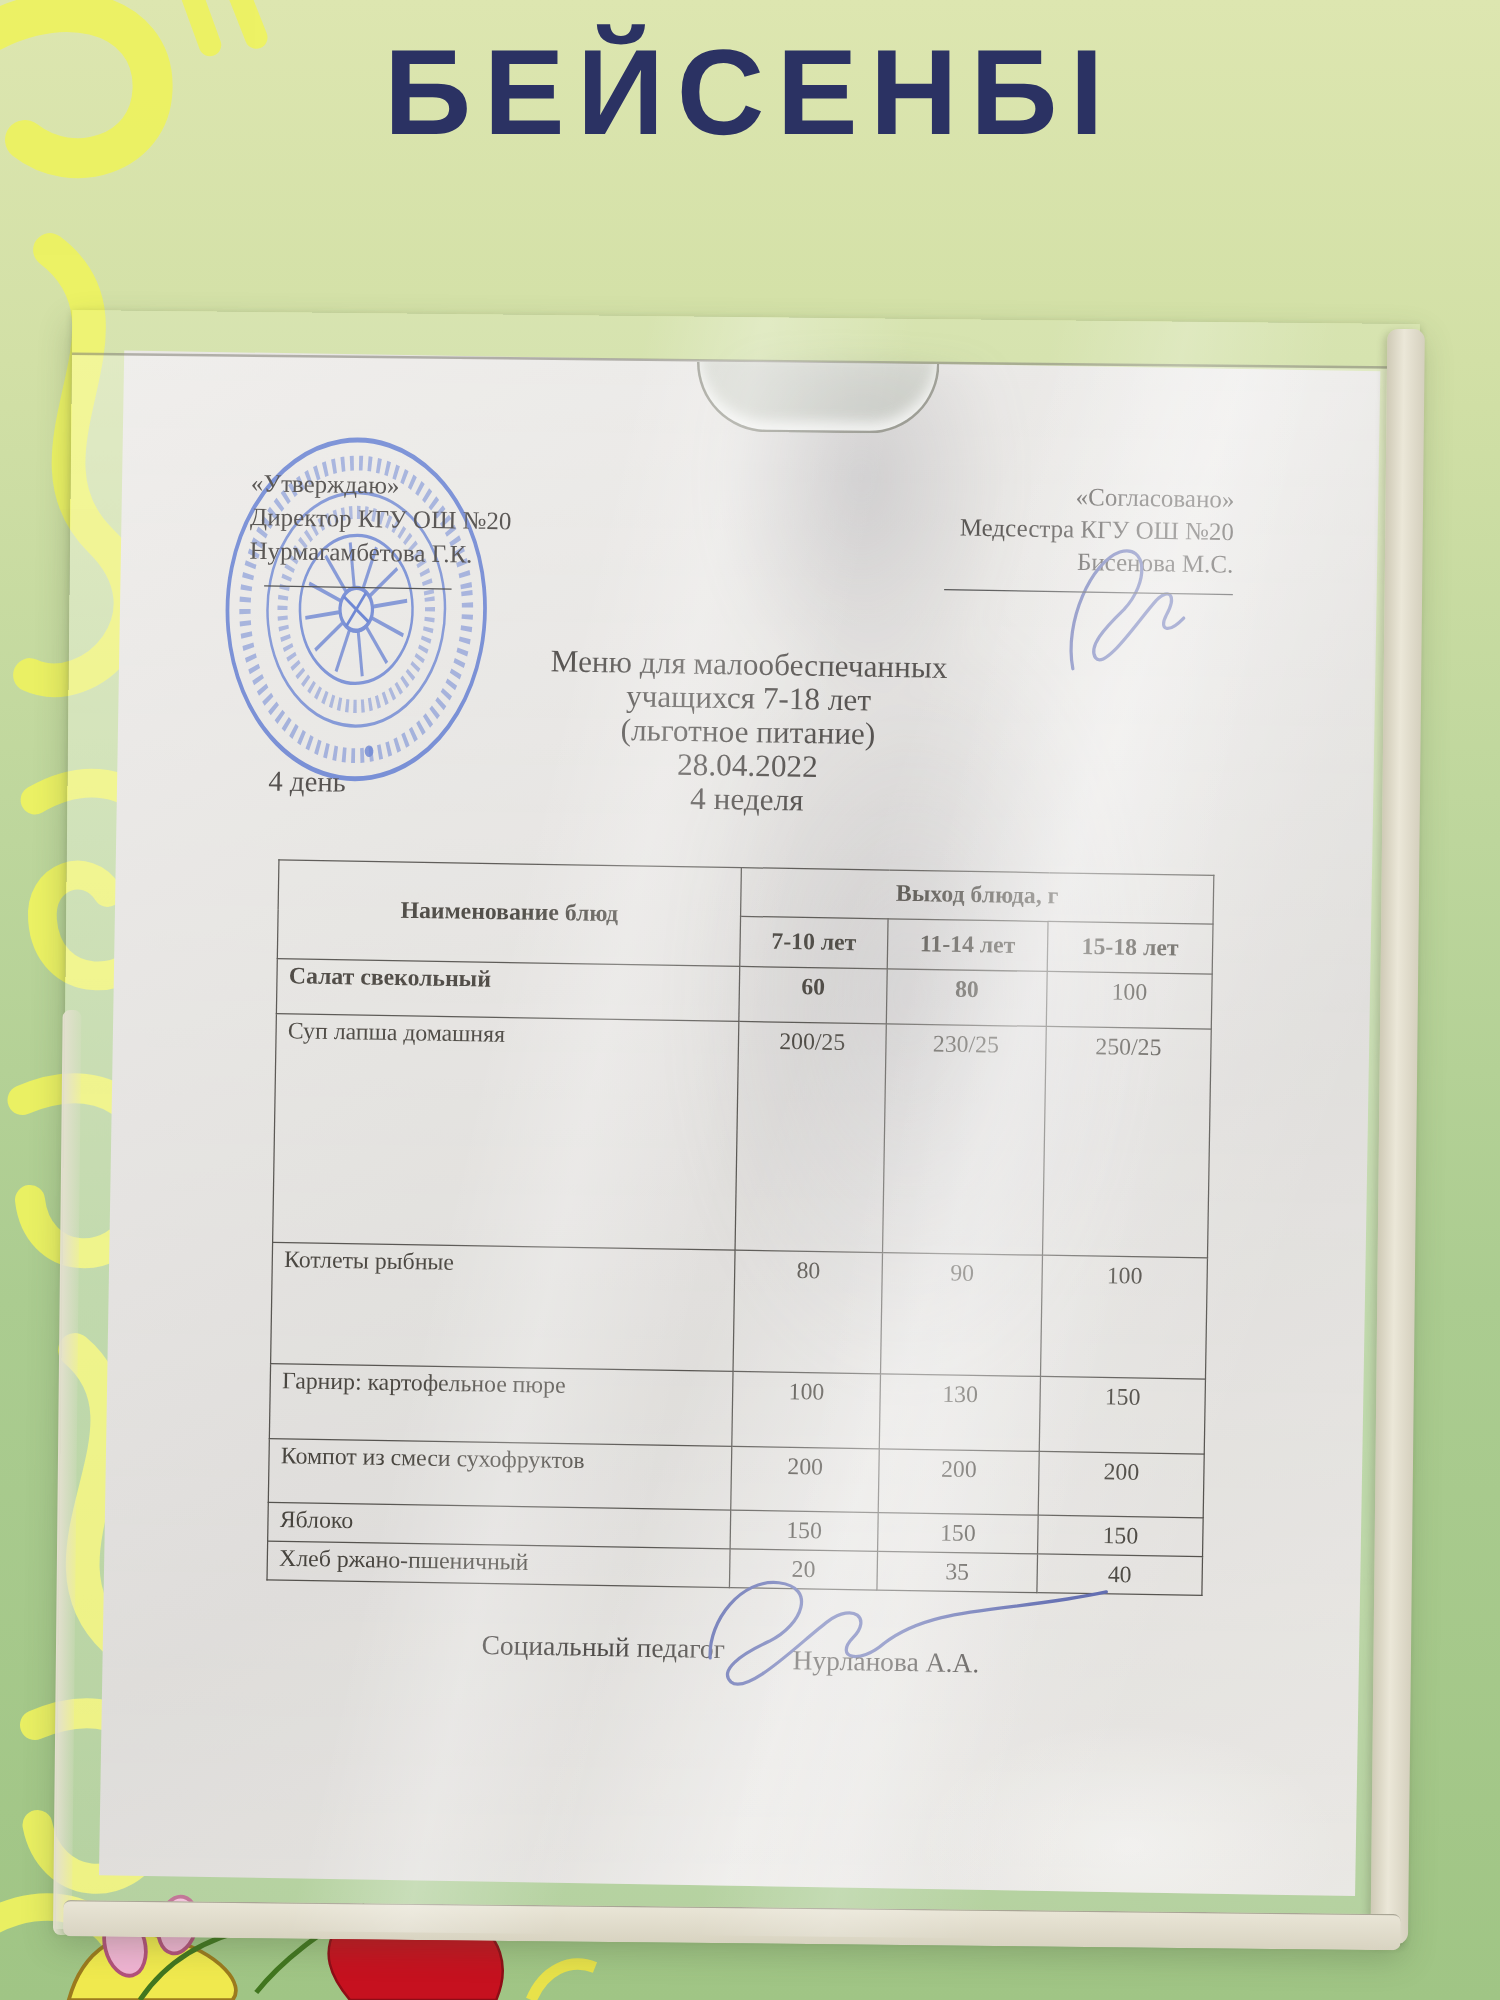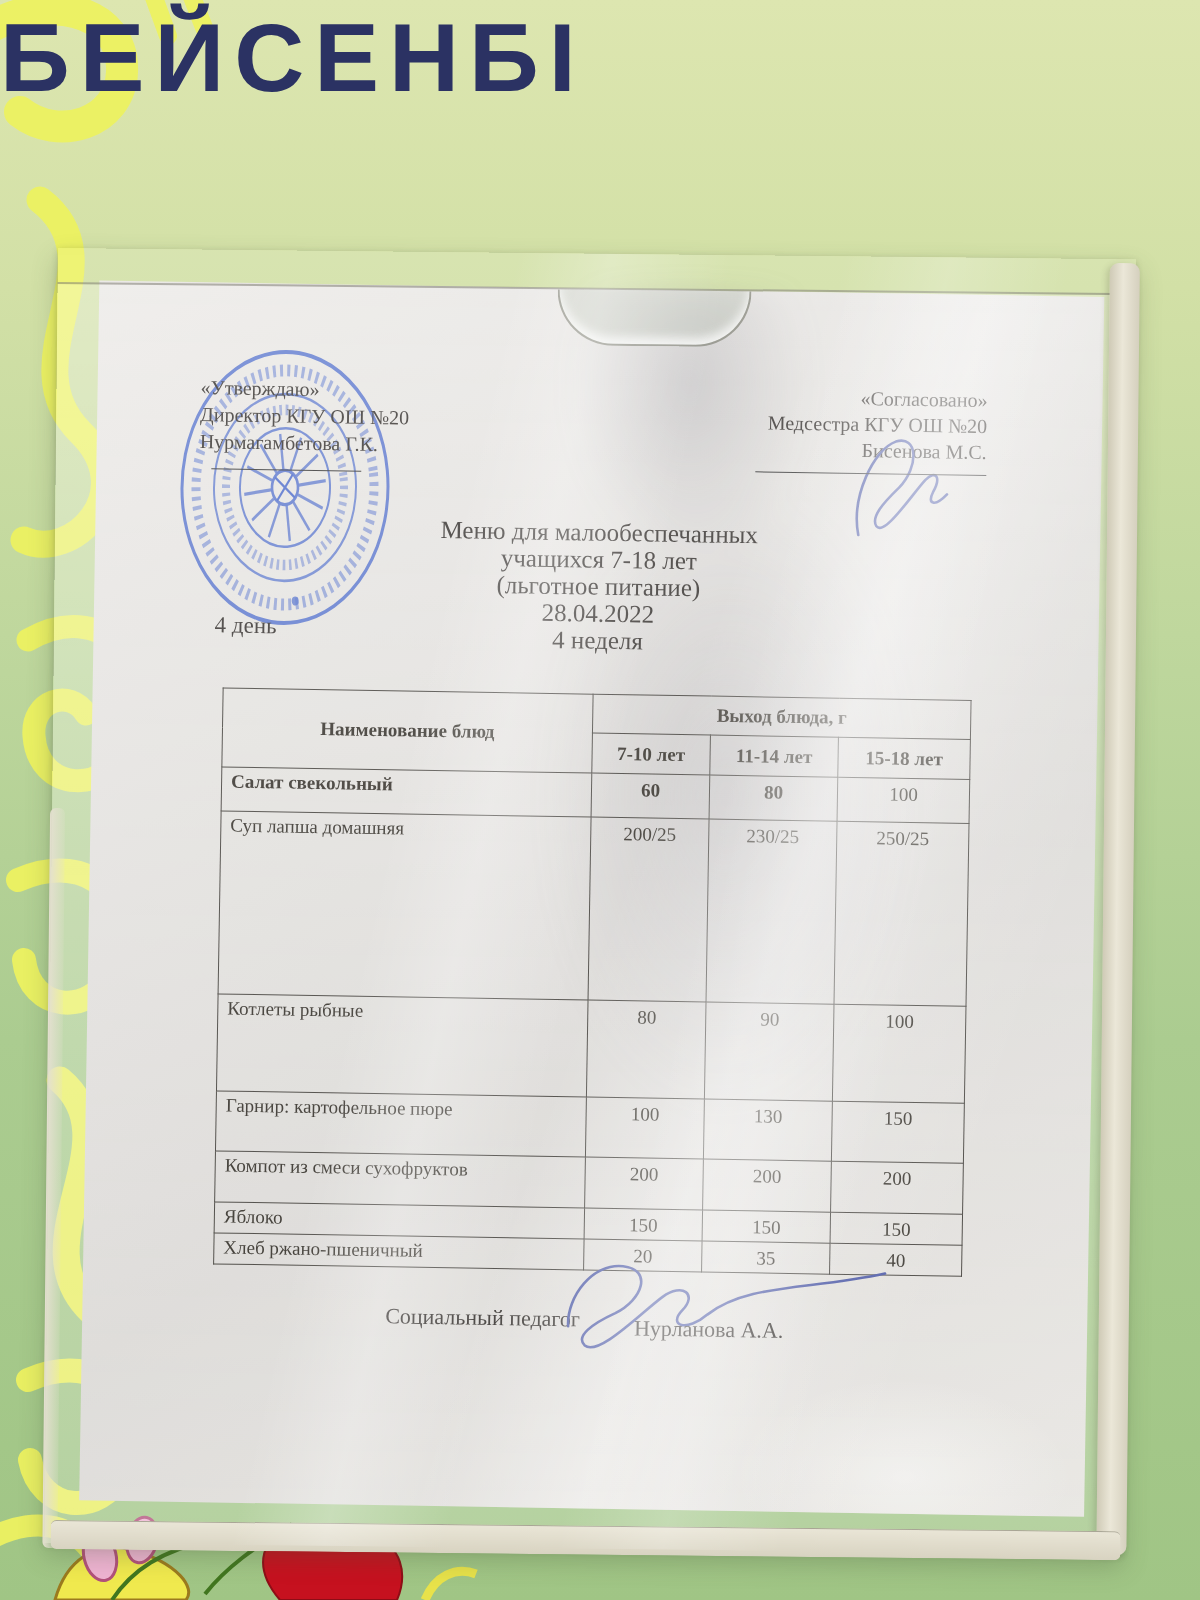--- a/index.html
+++ b/index.html
@@ -1,21 +1,21 @@
 <!DOCTYPE html>
 <html><head>
 <meta charset="utf-8">
 <style>
   html,body{margin:0;padding:0;background:#a9c88c;}
   .page{position:relative;width:1200px;height:1600px;overflow:hidden;
         font-family:"Liberation Serif","DejaVu Serif",serif;}
   .wall{position:absolute;inset:0;
         background:linear-gradient(180deg,#dde6b0 0%,#d2e0a6 18%,#bdd69c 42%,#abcc90 65%,#a0c585 100%);}
   .ornament,.mural{position:absolute;pointer-events:none;}
-  .wall-header{position:absolute;left:0;top:6px;width:1200px;
+  .wall-header{position:absolute;left:0;top:22px;width:1200px;text-align:center;
         font-family:"Liberation Sans","DejaVu Sans",sans-serif;font-weight:700;color:#2b3263;}
   .wall-header .l1{font-size:97px;letter-spacing:10px;line-height:1.08;}
   .wall-header .l2{font-size:97px;letter-spacing:15px;line-height:1.08;padding-left:26px;}
 
   
   .sleeve{position:absolute;left:58px;top:248px;width:1078px;height:1295px;
         background:rgba(255,255,255,0.10);
         box-shadow:0 12px 26px rgba(70,85,55,0.30), 0 2px 6px rgba(70,85,55,0.25);
         transform:rotate(0.6deg);transform-origin:top left;}
   .film{position:absolute;left:0;right:0;top:34px;bottom:0;

